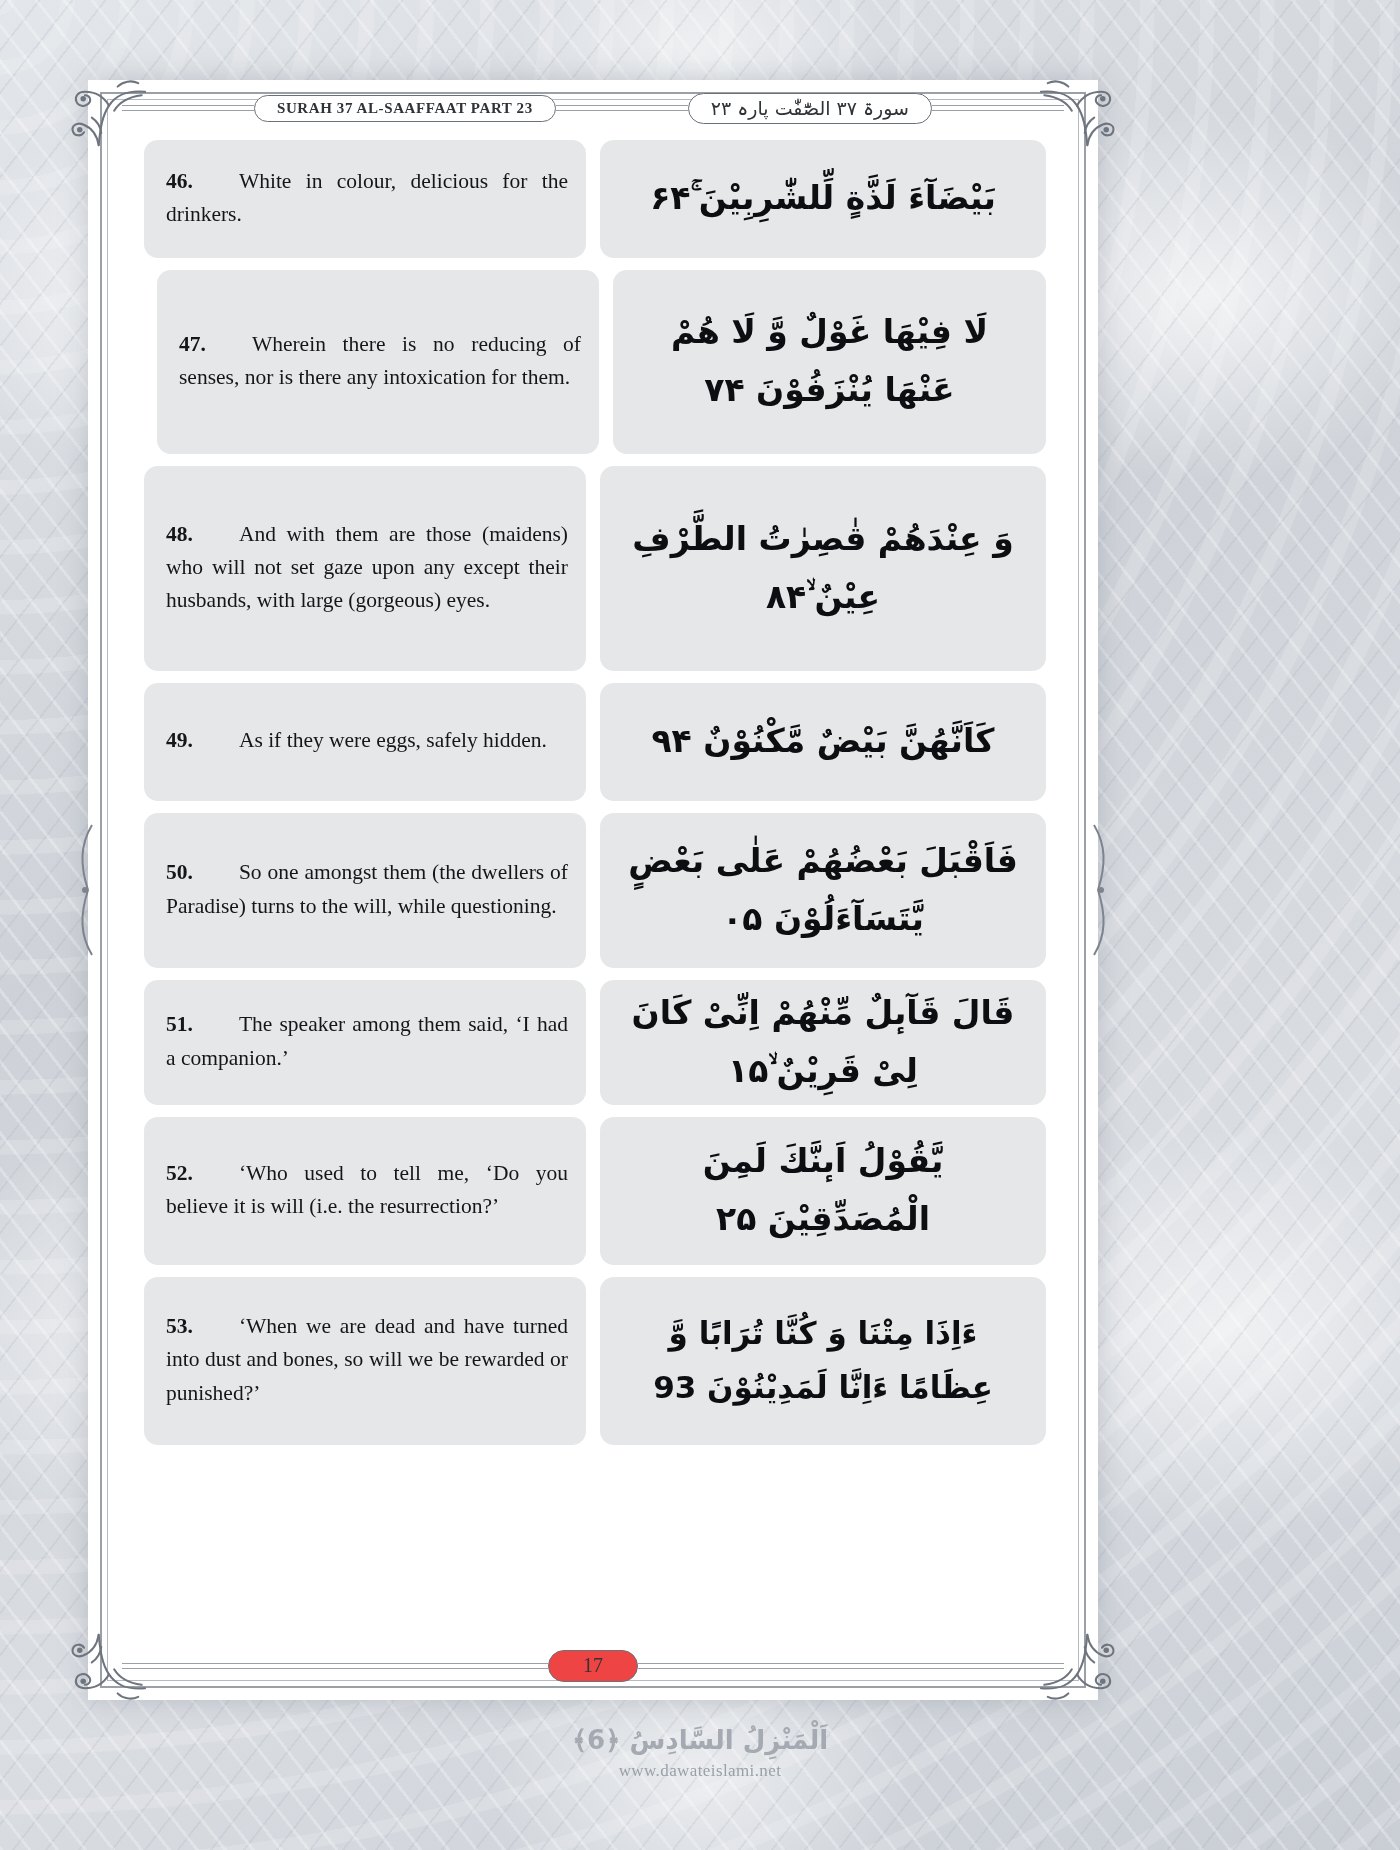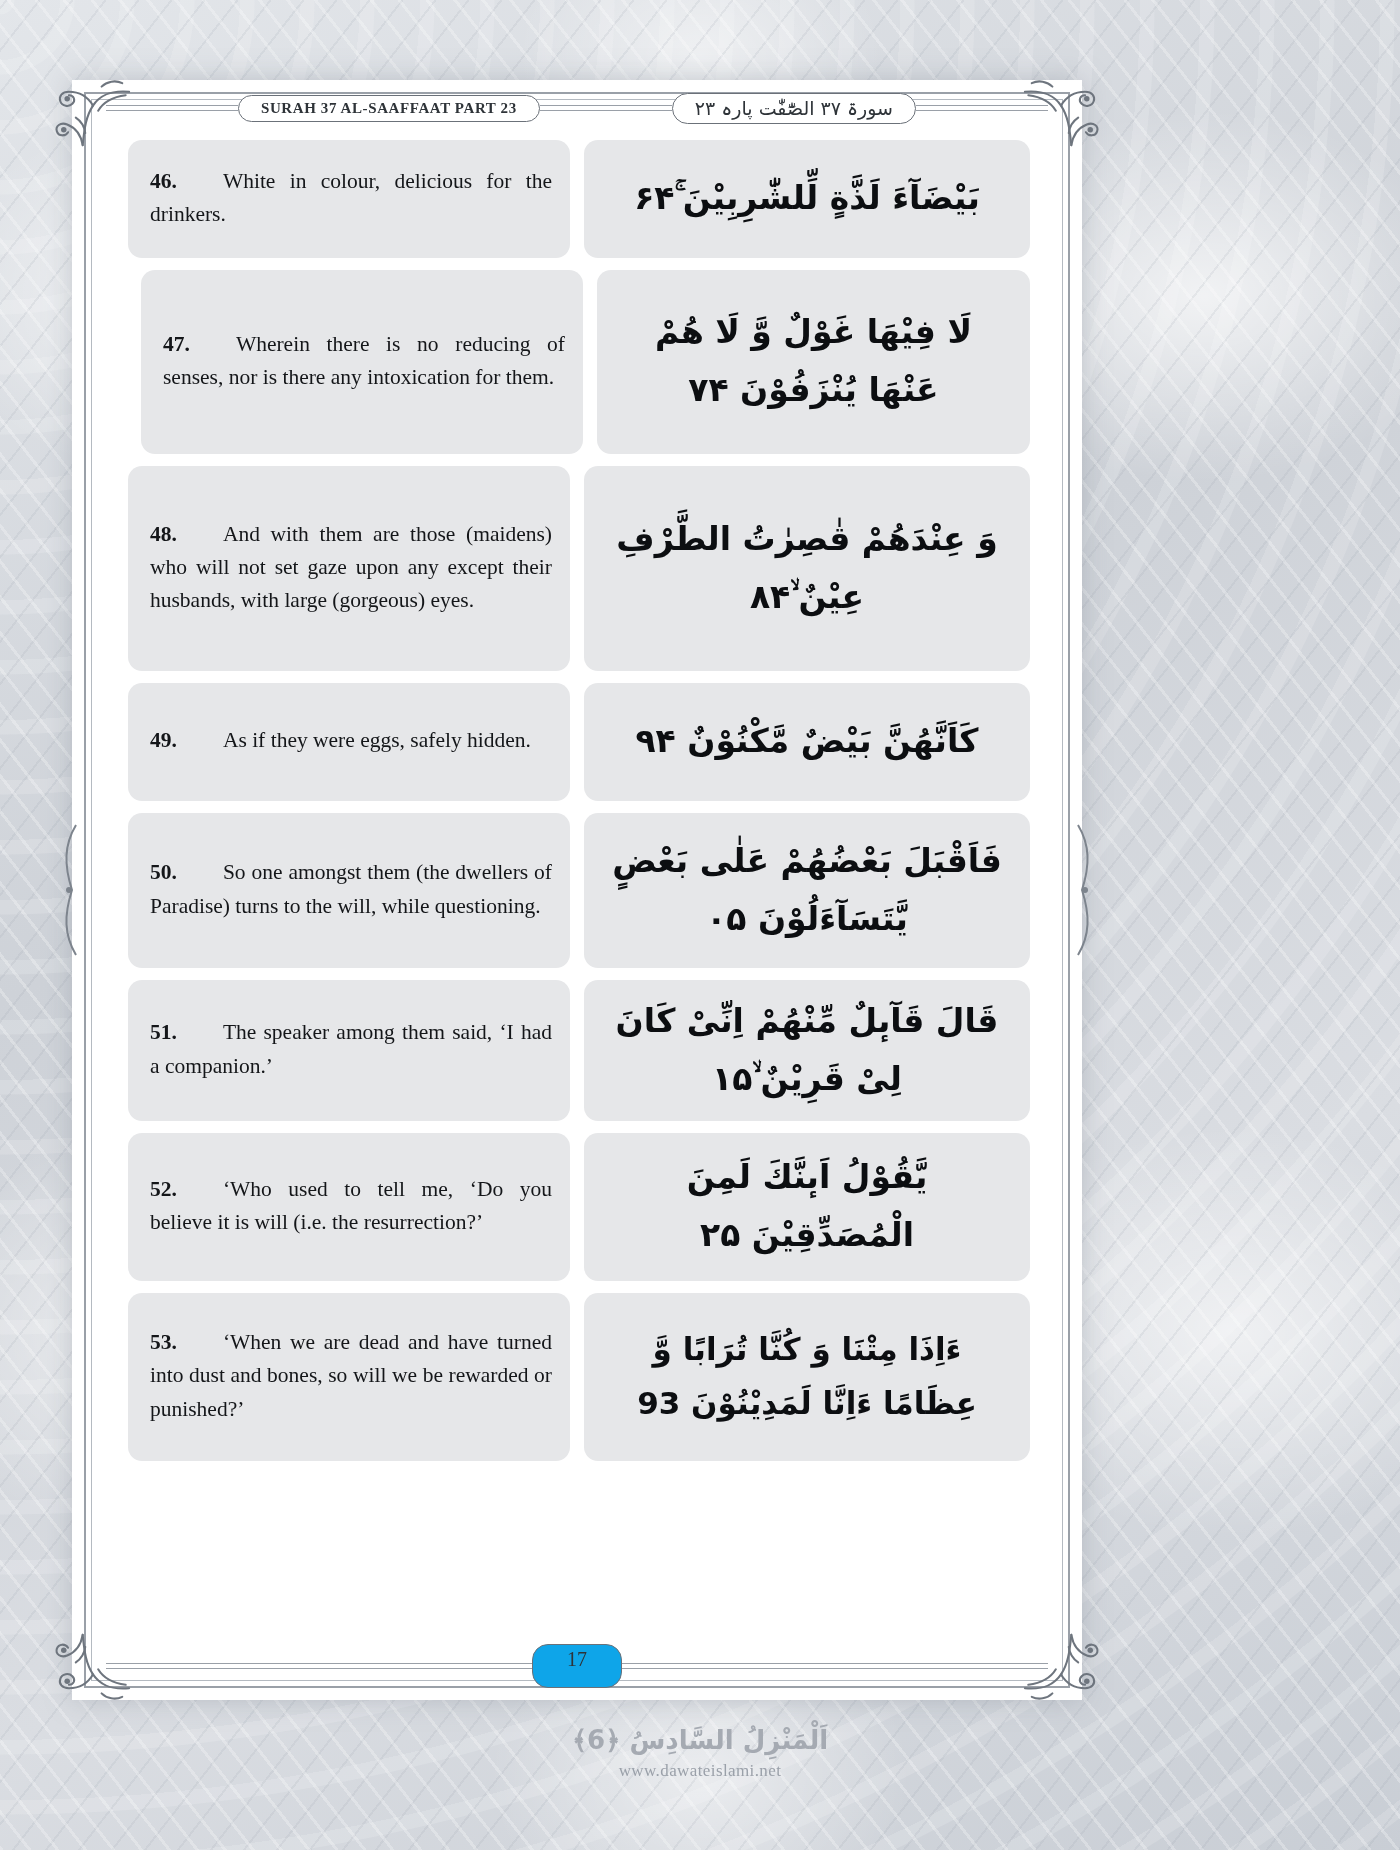--- a/index.html
+++ b/index.html
@@ -36,21 +36,21 @@
     background-image:
       repeating-linear-gradient(52deg, rgba(255,255,255,0.32) 0px, rgba(255,255,255,0.32) 3px, rgba(0,0,0,0) 3px, rgba(0,0,0,0) 22px),
       repeating-linear-gradient(-52deg, rgba(150,158,170,0.16) 0px, rgba(150,158,170,0.16) 2px, rgba(0,0,0,0) 2px, rgba(0,0,0,0) 26px),
       repeating-radial-gradient(circle at 0 0, rgba(255,255,255,0.18) 0px, rgba(255,255,255,0.18) 14px, rgba(0,0,0,0) 15px, rgba(0,0,0,0) 60px);
     opacity: .85;
   }
 
   
   #page {
     position: absolute;
-    left: 72px;
+    left: 88px;
     top: 80px;
     width: 1010px;
     height: 1620px;
     background: #ffffff;
     box-shadow: 0 0 26px rgba(120,128,140,.35);
   }
 
   
   #page-frame-outer {
     position: absolute;
@@ -184,40 +184,40 @@
     font-weight: 700;
   }
   .ar-text.two-line { font-size: 31px; }
 
   
   .h1 { height: 118px; }
   .h2 { height: 184px; padding-left: 13px; }
   .h3 { height: 205px; }
   .h4 { height: 118px; }
   .h5 { height: 155px; }
-  .h6 { height: 141px; border-radius: 18px; }
+  .h6 { height: 125px; border-radius: 18px; }
   .h7 { height: 148px; }
   .h8 { height: 168px; border-radius: 10px; }
 
   
   #footer {
     position: absolute;
     left: 34px;
     right: 34px;
     bottom: 14px;
     height: 40px;
     display: flex;
     align-items: center;
   }
   #page-number {
     flex: 0 0 auto;
     border: 1.6px solid #6b7179;
     border-radius: 16px;
-    padding: 3px 34px 16px;
-    background: #0ea5e9;
+    padding: 3px 34px 4px;
+    background: #ef4444;
     font-family: "Liberation Serif", serif;
     font-size: 20px;
     color: #2e3338;
   }
 
   
   #bottom-meta {
     position: absolute;
     left: 0;
     right: 0;

